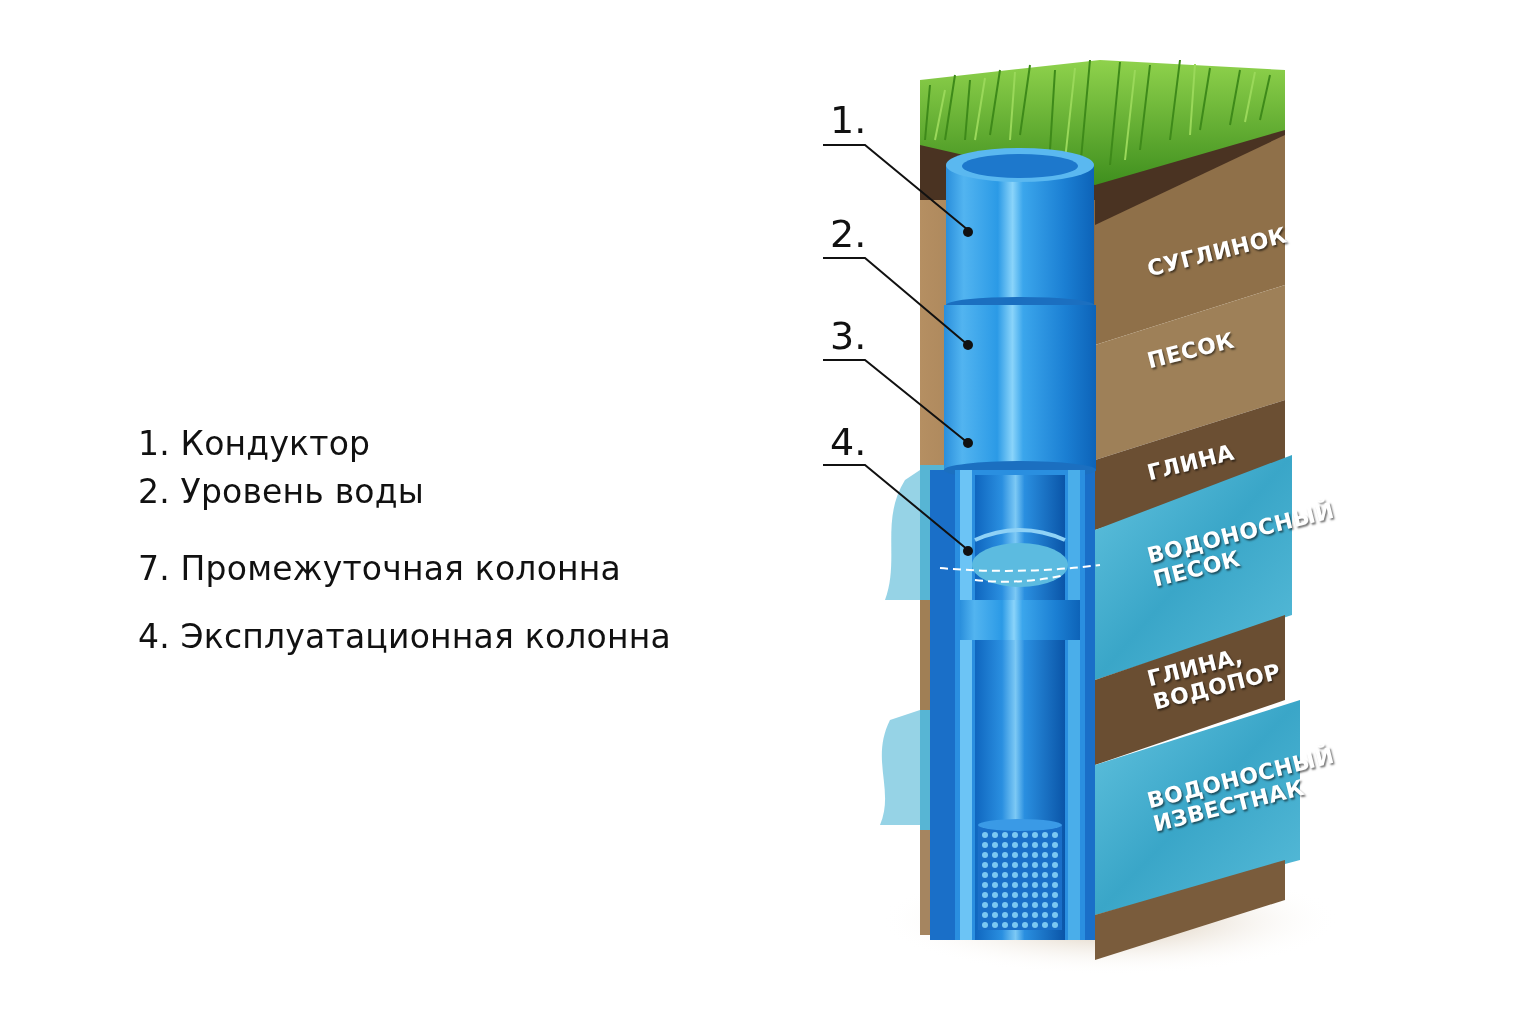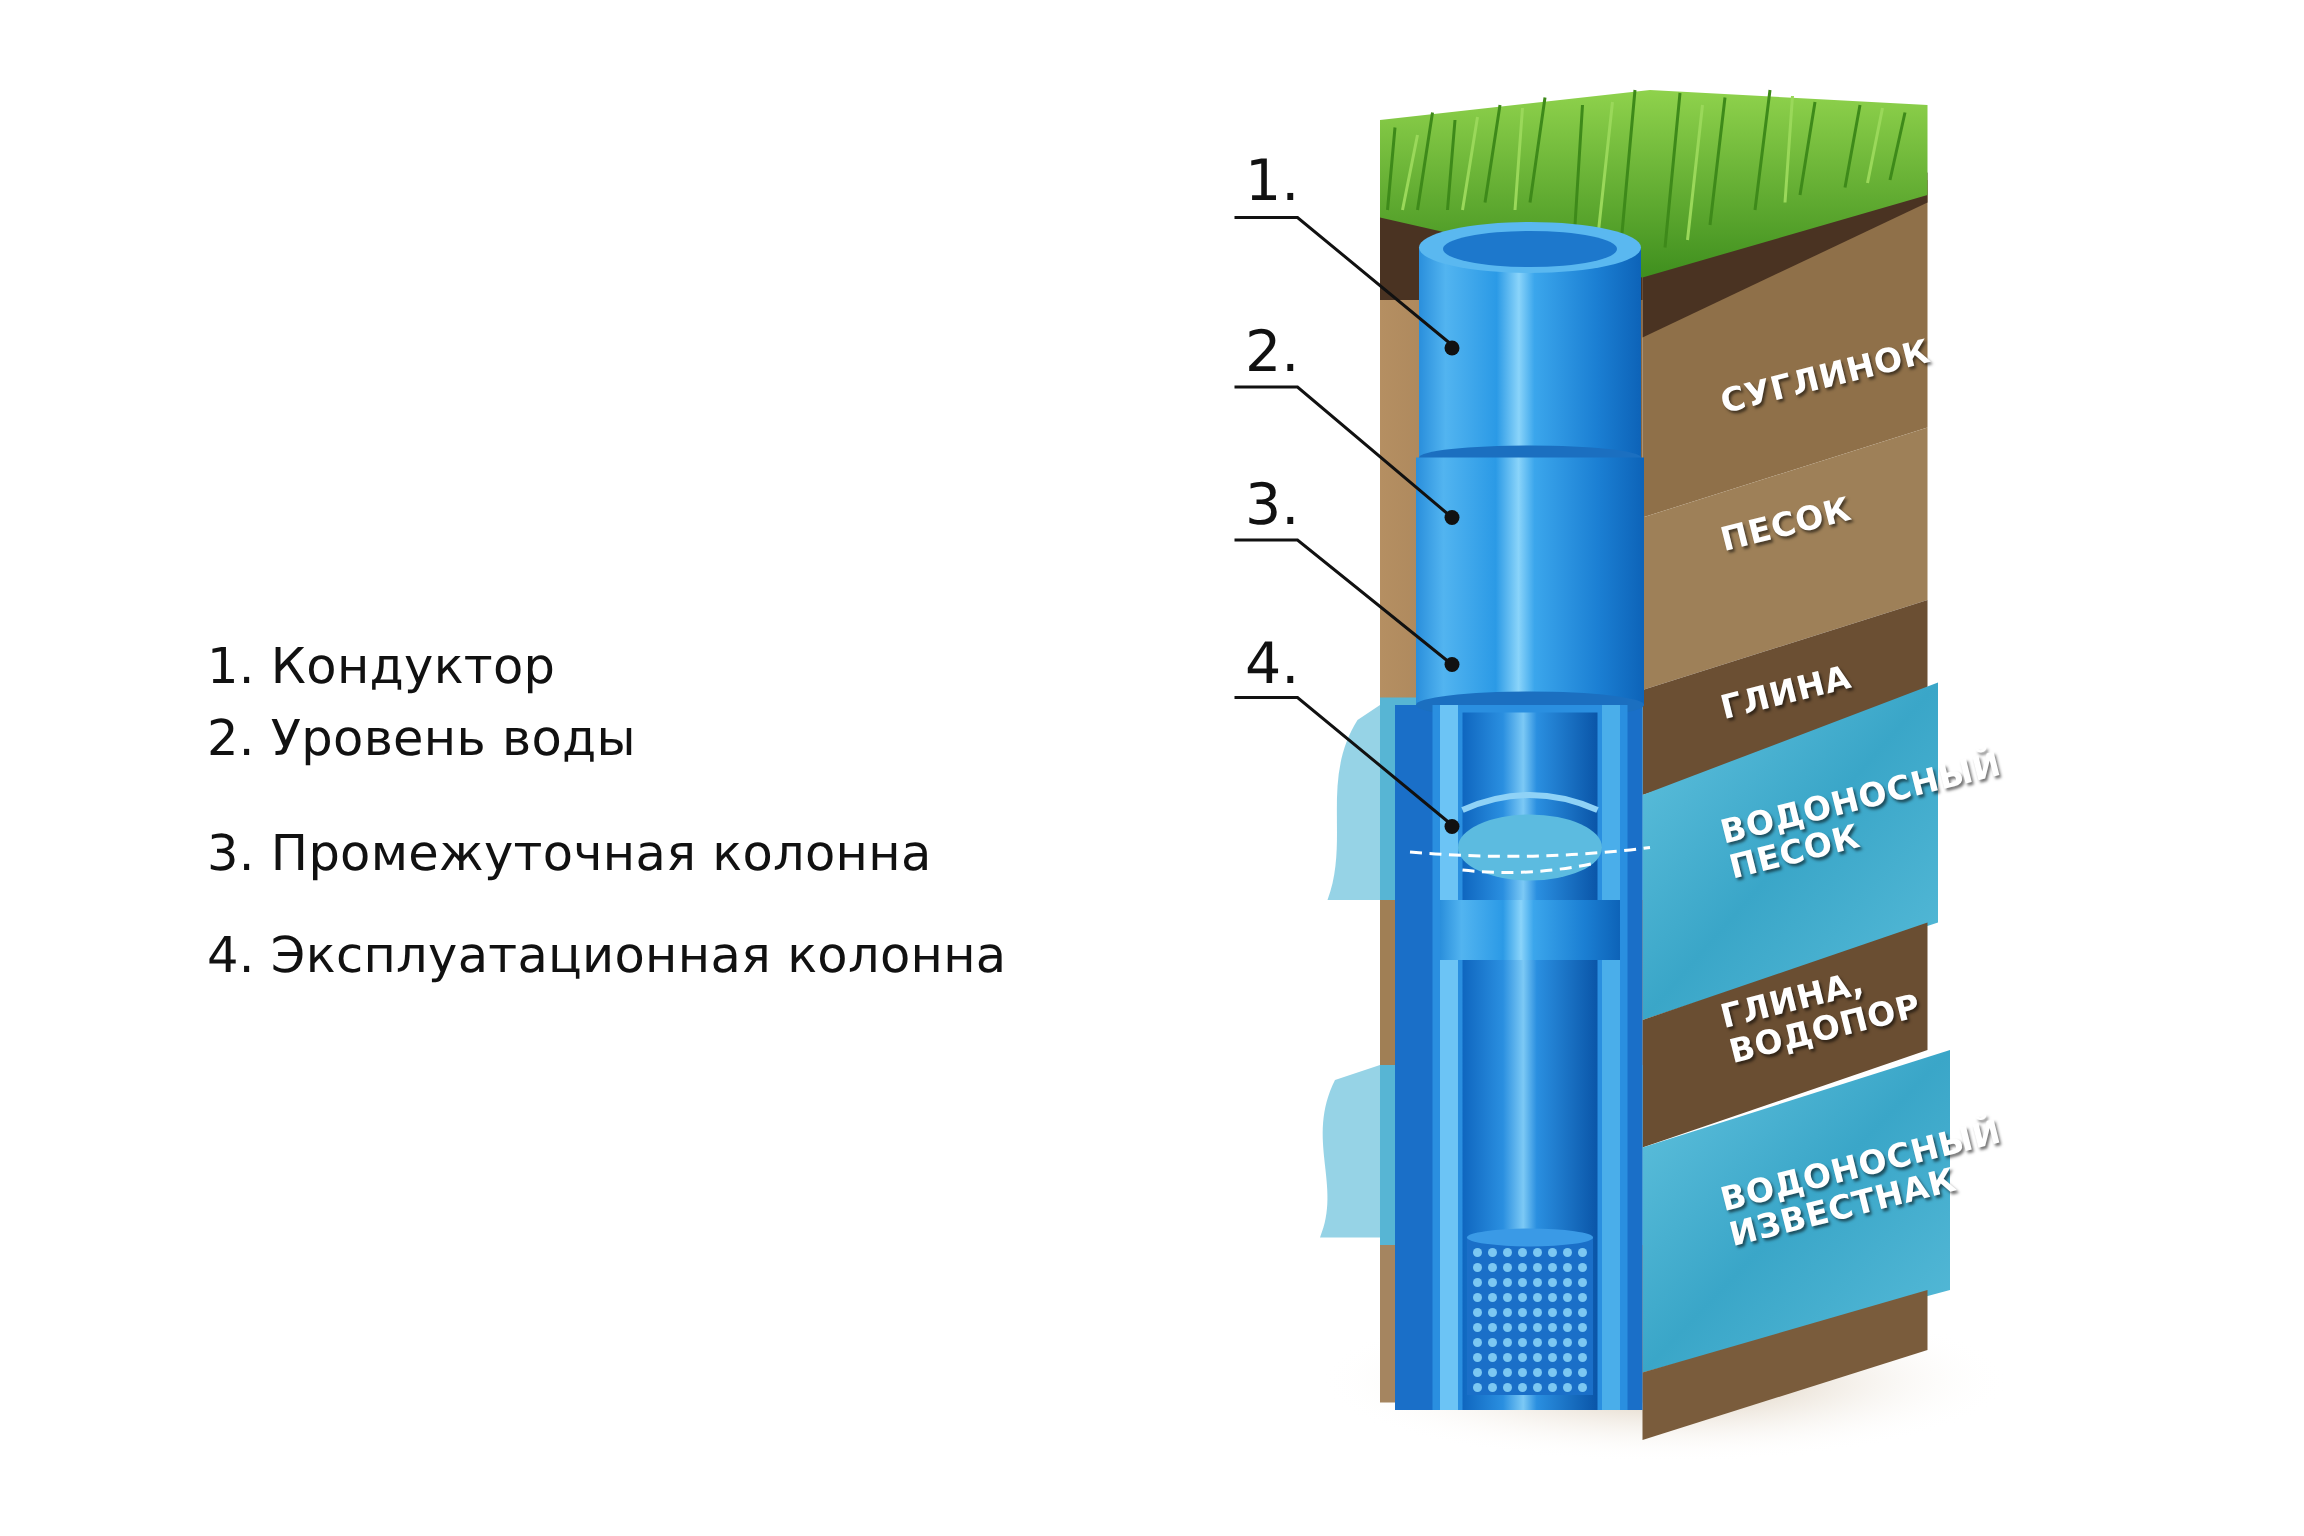--- a/index.html
+++ b/index.html
@@ -14,21 +14,21 @@
     .soil-label span { display:block; }
 
     .callout-num { position:absolute; font-family:"DejaVu Sans", sans-serif; font-size:38px; color:#111; }
   </style>
 </head>
 <body>
 
 <div class="legend">
   <div class="legend-item" style="top:0px;margin-top:28px;">1. Кондуктор</div>
   <div class="legend-item" style="top:76px;">2. Уровень воды</div>
-  <div class="legend-item" style="top:153px;">3. Промежуточная колонна</div>
+  <div class="legend-item" style="top:153px;">7. Промежуточная колонна</div>
   <div class="legend-item" style="top:221px;">4. Эксплуатационная колонна</div>
 </div>
 
 <div class="diagram">
   <svg width="1536" height="1024" viewBox="0 0 1536 1024" xmlns="http://www.w3.org/2000/svg">
     <defs>
       <linearGradient id="pipeGrad" x1="0" x2="1" y1="0" y2="0">
         <stop offset="0" stop-color="#2a8fdc"></stop>
         <stop offset="0.12" stop-color="#52b4f0"></stop>
         <stop offset="0.35" stop-color="#2b9ae6"></stop>

